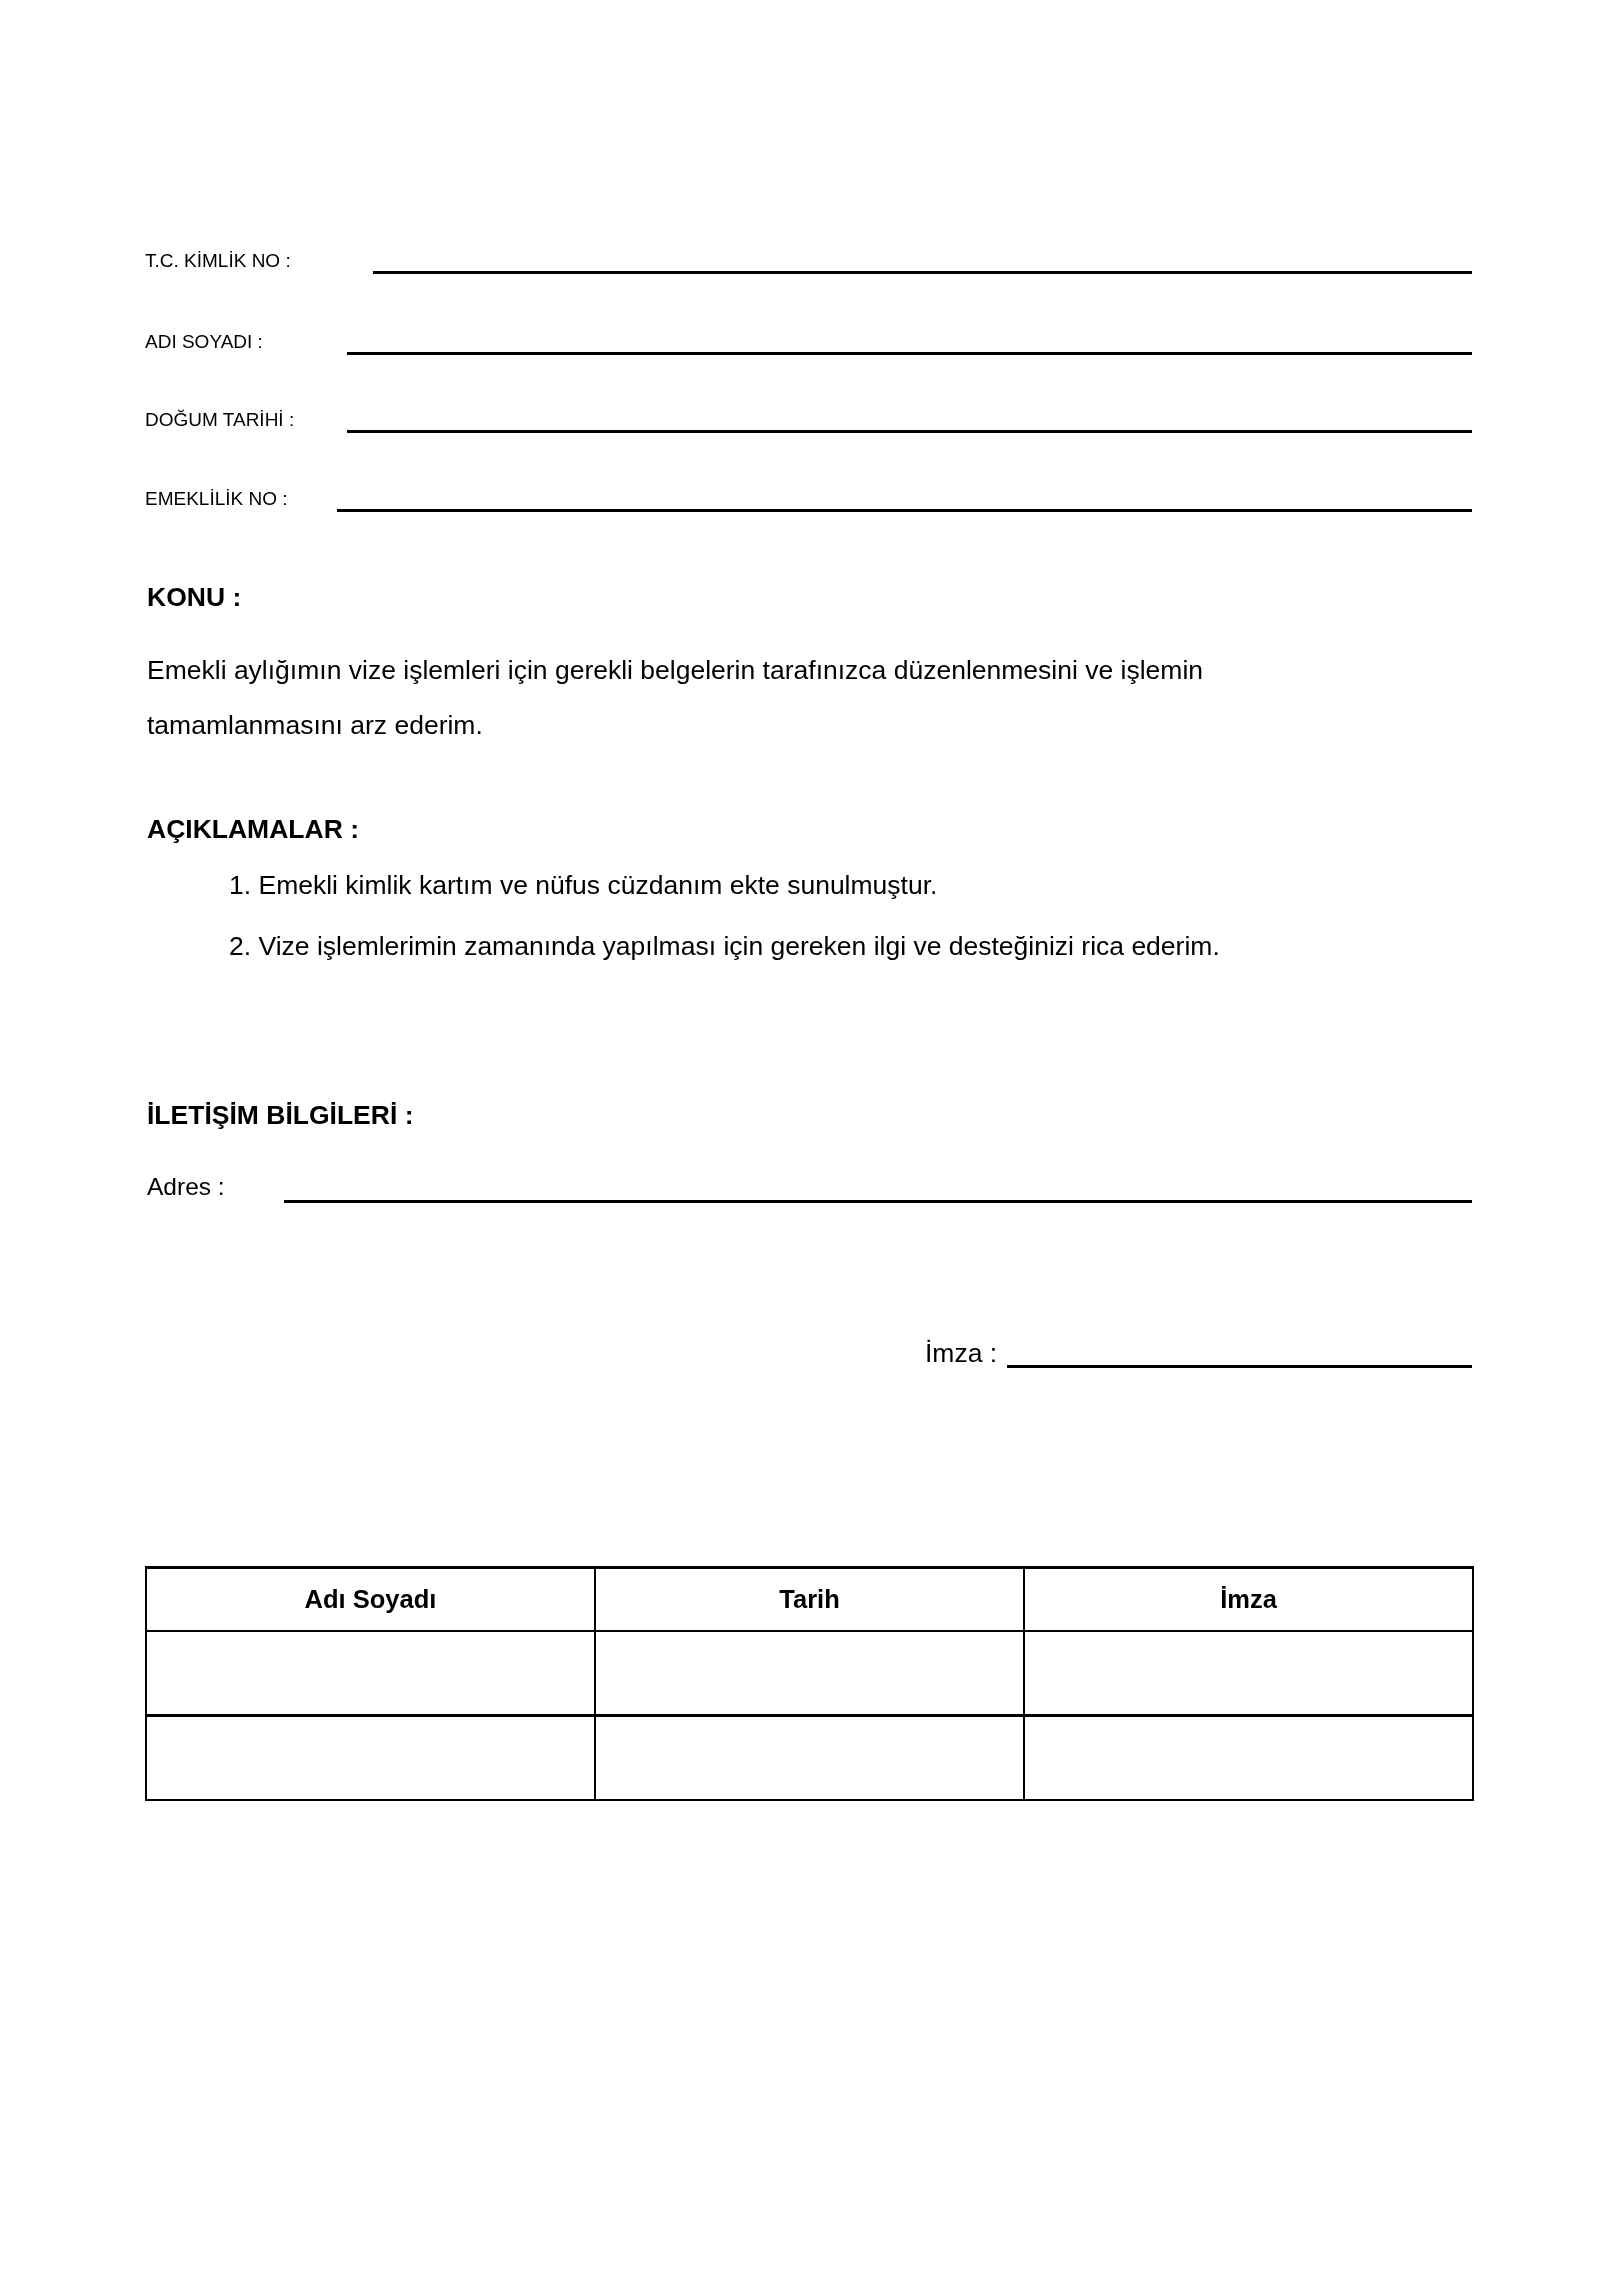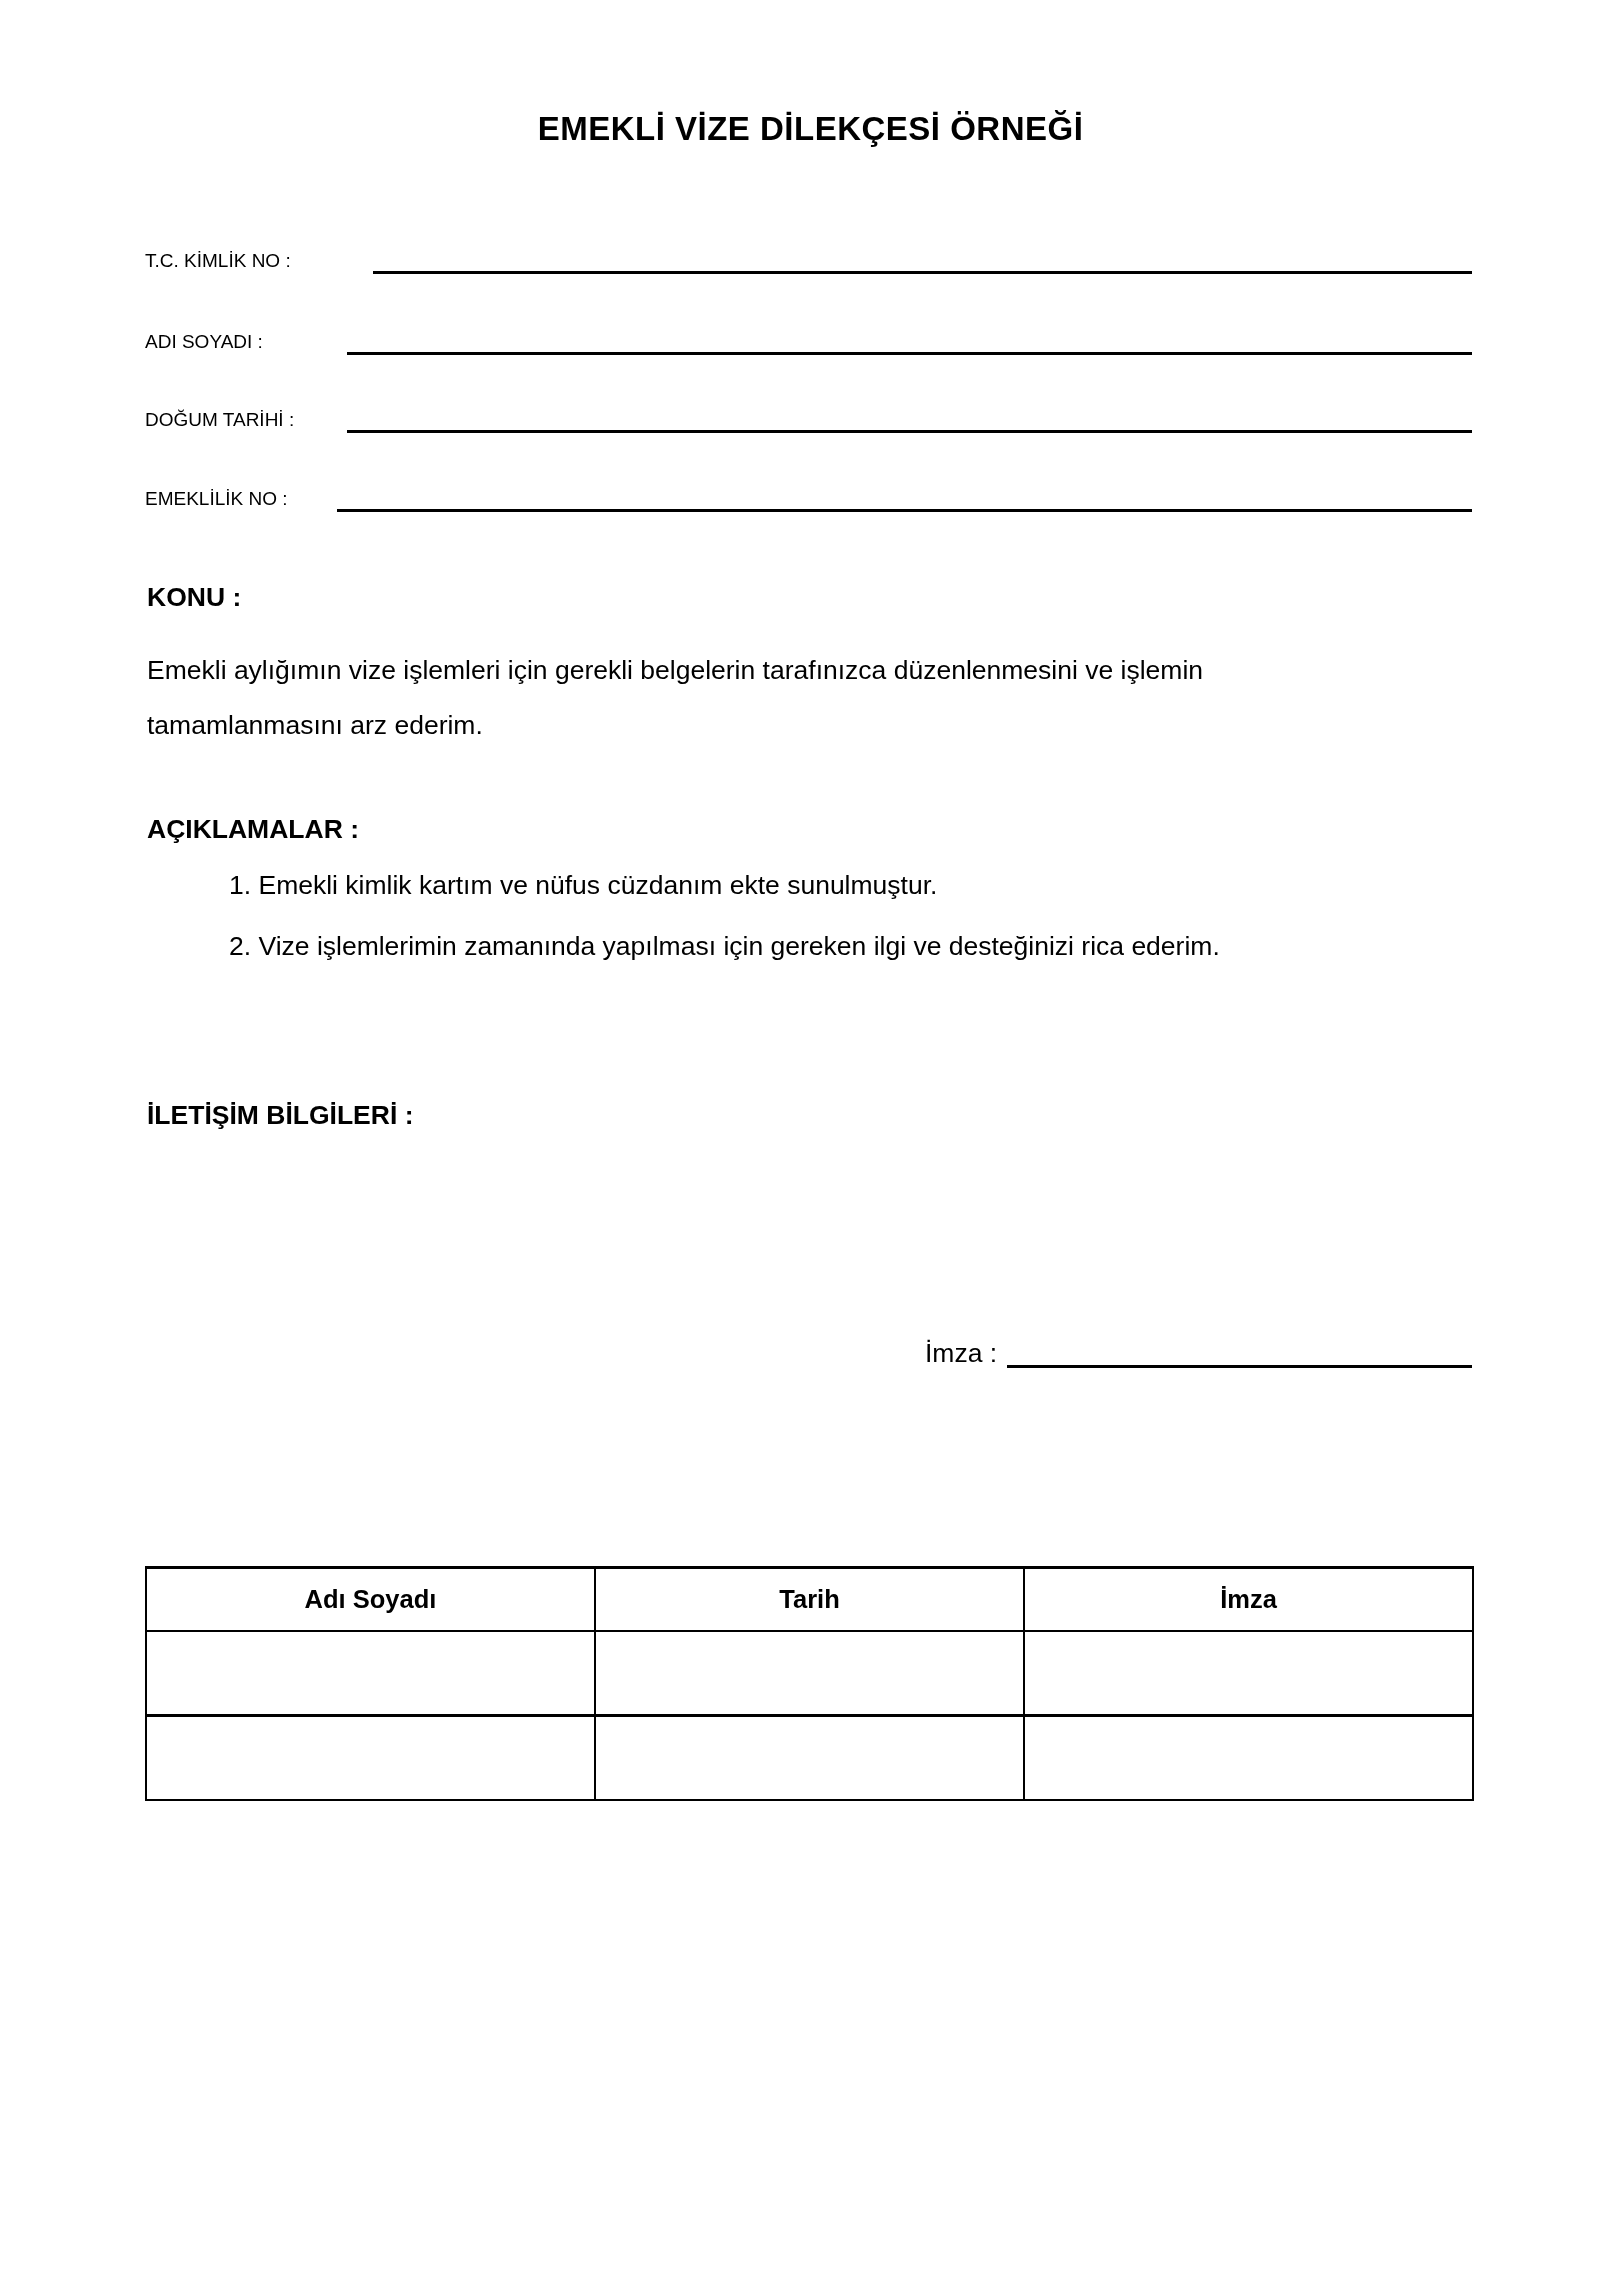--- a/index.html
+++ b/index.html
@@ -192,21 +192,20 @@
   }
   .sig-table tr.row-sep td {
     border-top: 3.9px solid #000;
   }
 </style>
 </head>
 <body>
 
 <div class="page">
 
-  <div class="doc-title">EMEKLİ VİZE DİLEKÇESİ ÖRNEĞİ</div>
 
   <div class="id-field" id="row-tckn">
     <span class="field-label">T.C. KİMLİK NO :</span>
     <span class="field-gap"></span>
     <span class="field-line"></span>
   </div>
 
   <div class="id-field" id="row-adsoyad">
     <span class="field-label">ADI SOYADI :</span>
     <span class="field-gap"></span>
@@ -231,20 +230,25 @@
 
   <div class="section-heading" id="heading-aciklamalar">AÇIKLAMALAR :</div>
 
   <ul class="numbered-list">
     <li>1. Emekli kimlik kartım ve nüfus cüzdanım ekte sunulmuştur.</li>
     <li>2. Vize işlemlerimin zamanında yapılması için gereken ilgi ve desteğinizi rica ederim.</li>
   </ul>
 
   <div class="section-heading" id="heading-iletisim">İLETİŞİM BİLGİLERİ :</div>
 
+  <div class="contact-field" id="row-adres">
+    <span class="field-label">Adres :</span>
+    <span class="field-gap"></span>
+    <span class="field-line"></span>
+  </div>
 
 
   <div class="signature-row">
     <span class="field-label">İmza :</span>
     <span class="field-gap"></span>
     <span class="field-line"></span>
   </div>
 
   <table class="sig-table">
     <colgroup>

